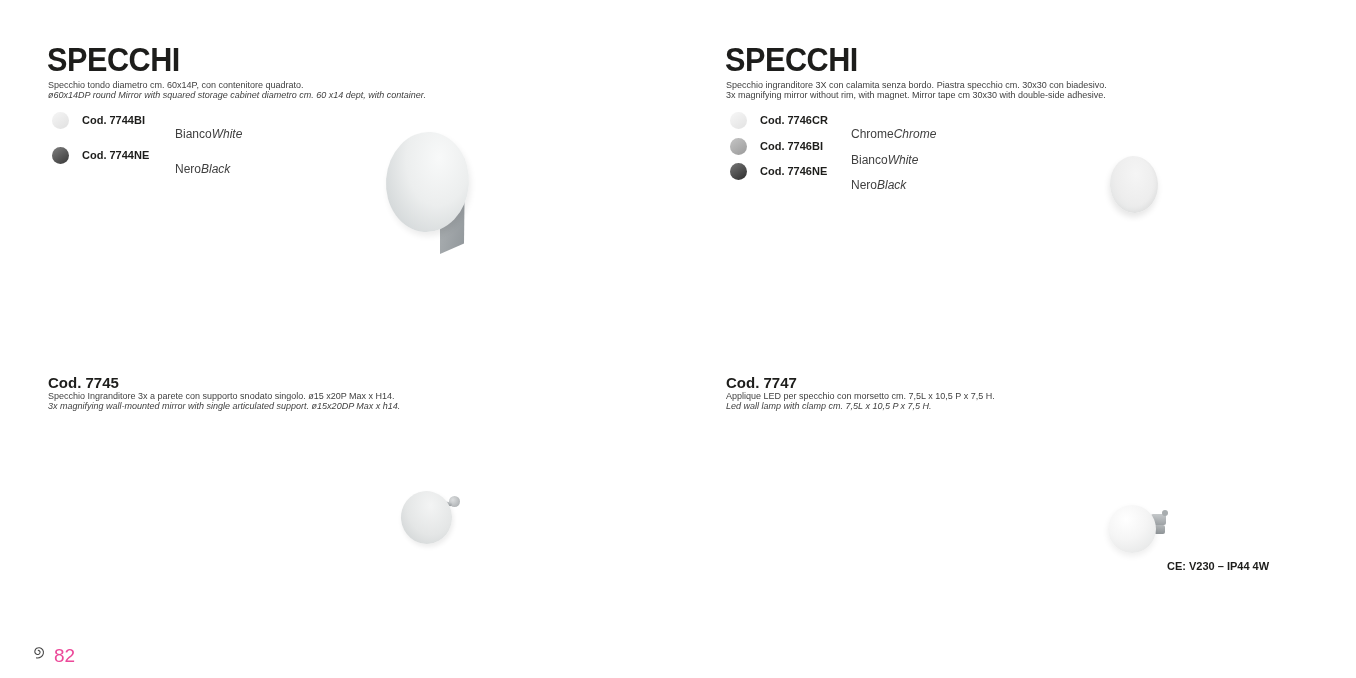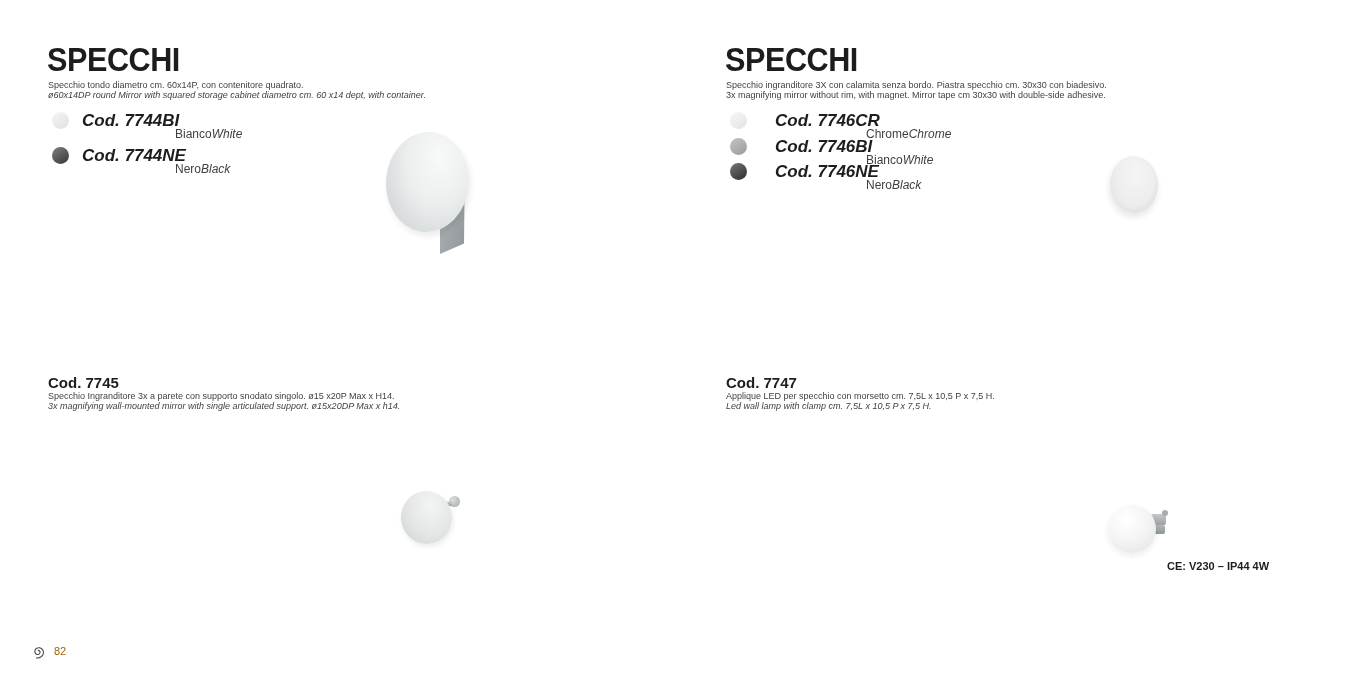--- a/index.html
+++ b/index.html
@@ -11,22 +11,22 @@
     position:absolute;margin:0;font-size:34px;font-weight:bold;letter-spacing:-.5px;
     transform:scaleX(.9);transform-origin:left top;color:#1d1d1b;white-space:nowrap;
   }
   .desc{position:absolute;font-size:9px;line-height:9.5px;color:#3f3f3f;white-space:nowrap;}
   .desc .en{font-style:italic;}
   .variant{position:absolute;display:flex;align-items:flex-start;}
   .swatch{
     width:17px;height:17px;border-radius:50%;flex:none;
     background-image:linear-gradient(145deg,rgba(255,255,255,.35),rgba(0,0,0,.07));
   }
-  .code{margin-left:13px;width:93px;font-weight:bold;font-size:17px;line-height:17px;color:#1d1d1b;white-space:nowrap;font-style:italic;}
-  .variant.rcol .code{margin-left:28px;width:91px;}
+  .code{margin-left:13px;width:93px;font-weight:bold;font-size:11px;line-height:17px;color:#1d1d1b;white-space:nowrap;}
+  .variant.rcol .code{margin-left:13px;width:91px;}
   .colors{display:flex;flex-direction:row;font-size:12px;line-height:9px;color:#3f3f3f;margin-top:18px;}
   .c-en{font-style:italic;}
   .subhead{position:absolute;margin:0;font-size:15px;font-weight:bold;color:#1d1d1b;white-space:nowrap;}
   .figure{position:absolute;}
   .figure *{position:absolute;}
   
   .cabinet{
     left:60px;top:20px;width:25px;height:104px;
     background:linear-gradient(105deg,#b2b7b9 0%,#a2a7aa 55%,#90969a 100%);
     clip-path:polygon(0 0,60% 3%,100% 9%,96% 90%,0 100%);
@@ -66,21 +66,21 @@
   .clamp-b{left:47px;top:23px;width:11px;height:9px;border-radius:2px;
     background:linear-gradient(#b4b8ba,#8f9497);}
   .clamp-knob{left:55px;top:8px;width:6px;height:6px;border-radius:50%;background:#a8adaf;}
   .globe{
     left:1px;top:3px;width:48px;height:48px;border-radius:50%;
     background:radial-gradient(circle at 38% 30%,#ffffff 0%,#f5f5f5 45%,#e8e9e9 80%,#dddede 100%);
     box-shadow:0 3px 6px rgba(0,0,0,.07);
   }
   .ce{position:absolute;font-size:11px;font-weight:bold;color:#1d1d1b;white-space:nowrap;text-align:center;}
   .footer-logo{position:absolute;left:27px;top:641px;width:22px;height:22px;}
-  .page-num{position:absolute;left:54px;top:645px;font-size:11px;color:#a16207;}
+  .page-num{position:absolute;left:54px;top:645px;font-size:19px;color:#ec4899;}
 </style>
 </head>
 <body>
 
 <div class="page">
 
   <h1 class="title" style="left:47px;top:40px">SPECCHI</h1>
 
   <div class="desc" style="left:48px;top:81px">
     <div class="it">Specchio tondo diametro cm. 60x14P, con contenitore quadrato.</div>

